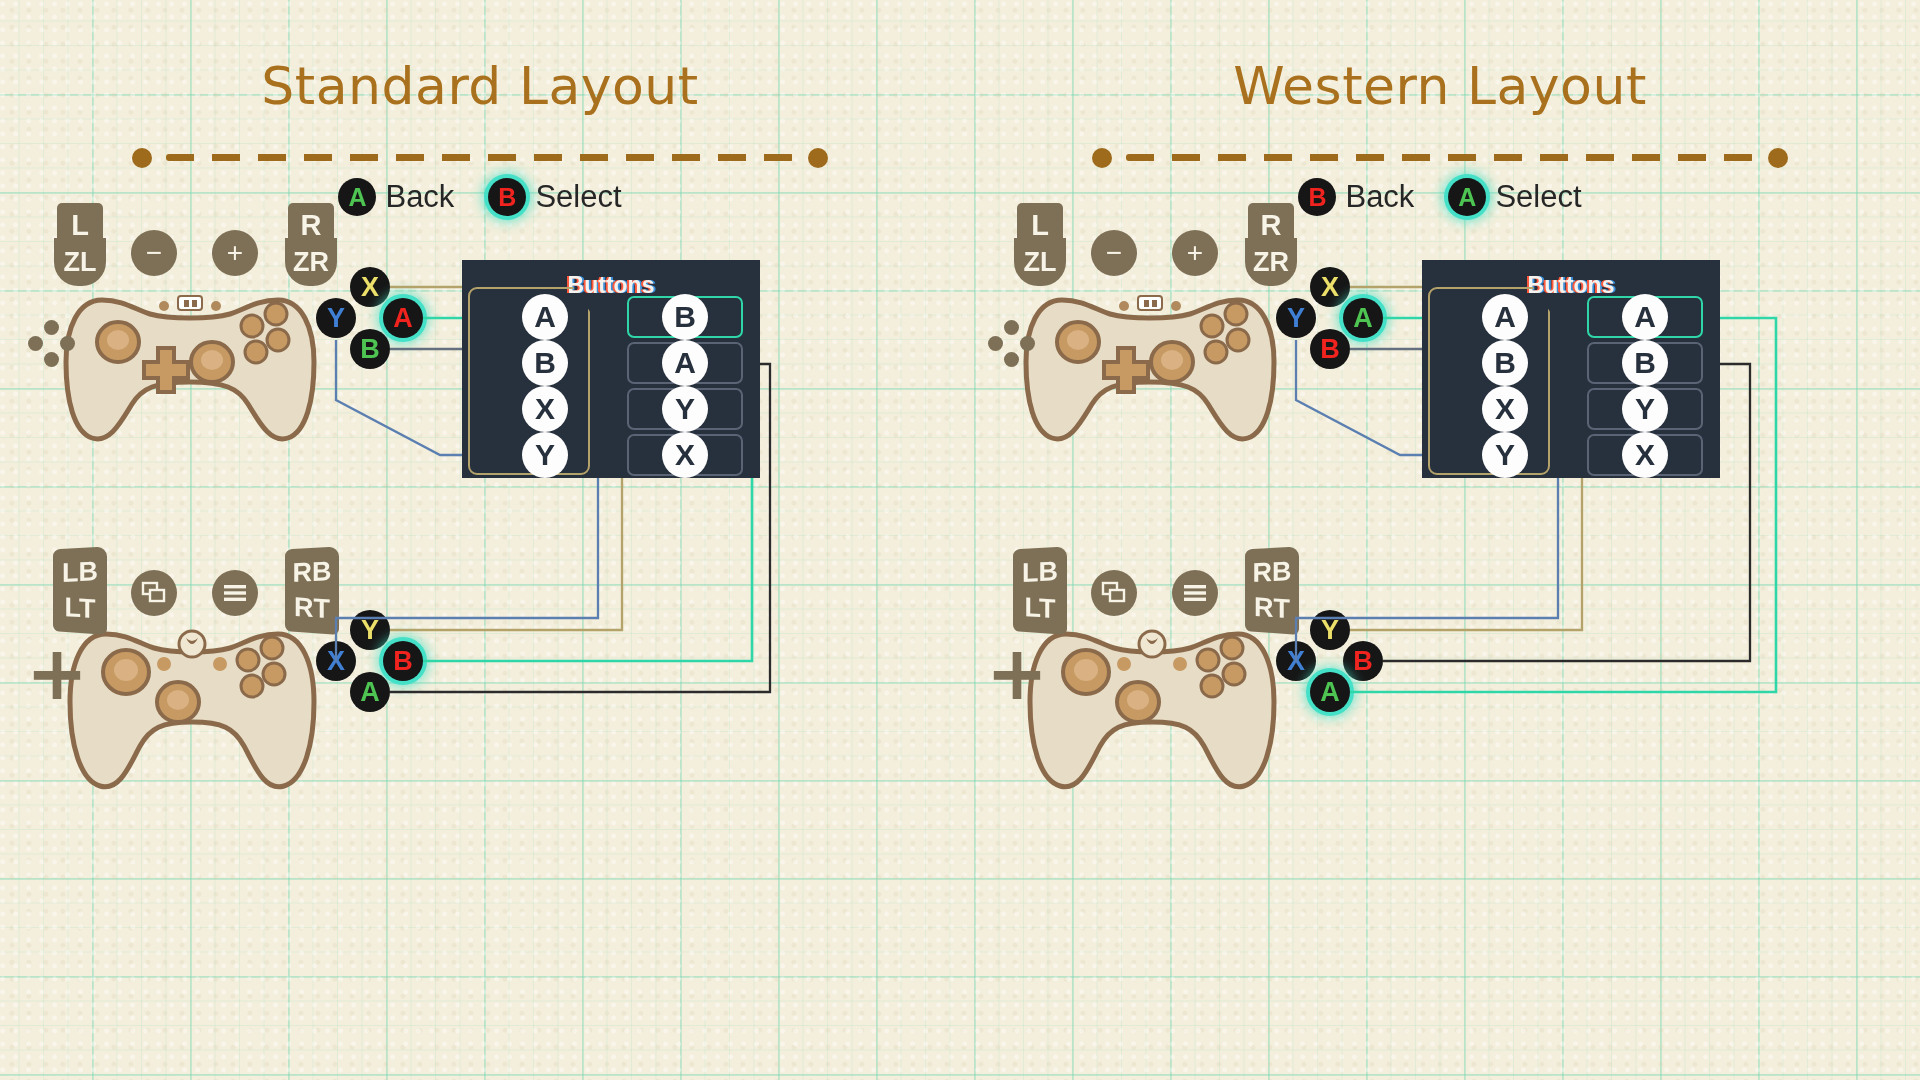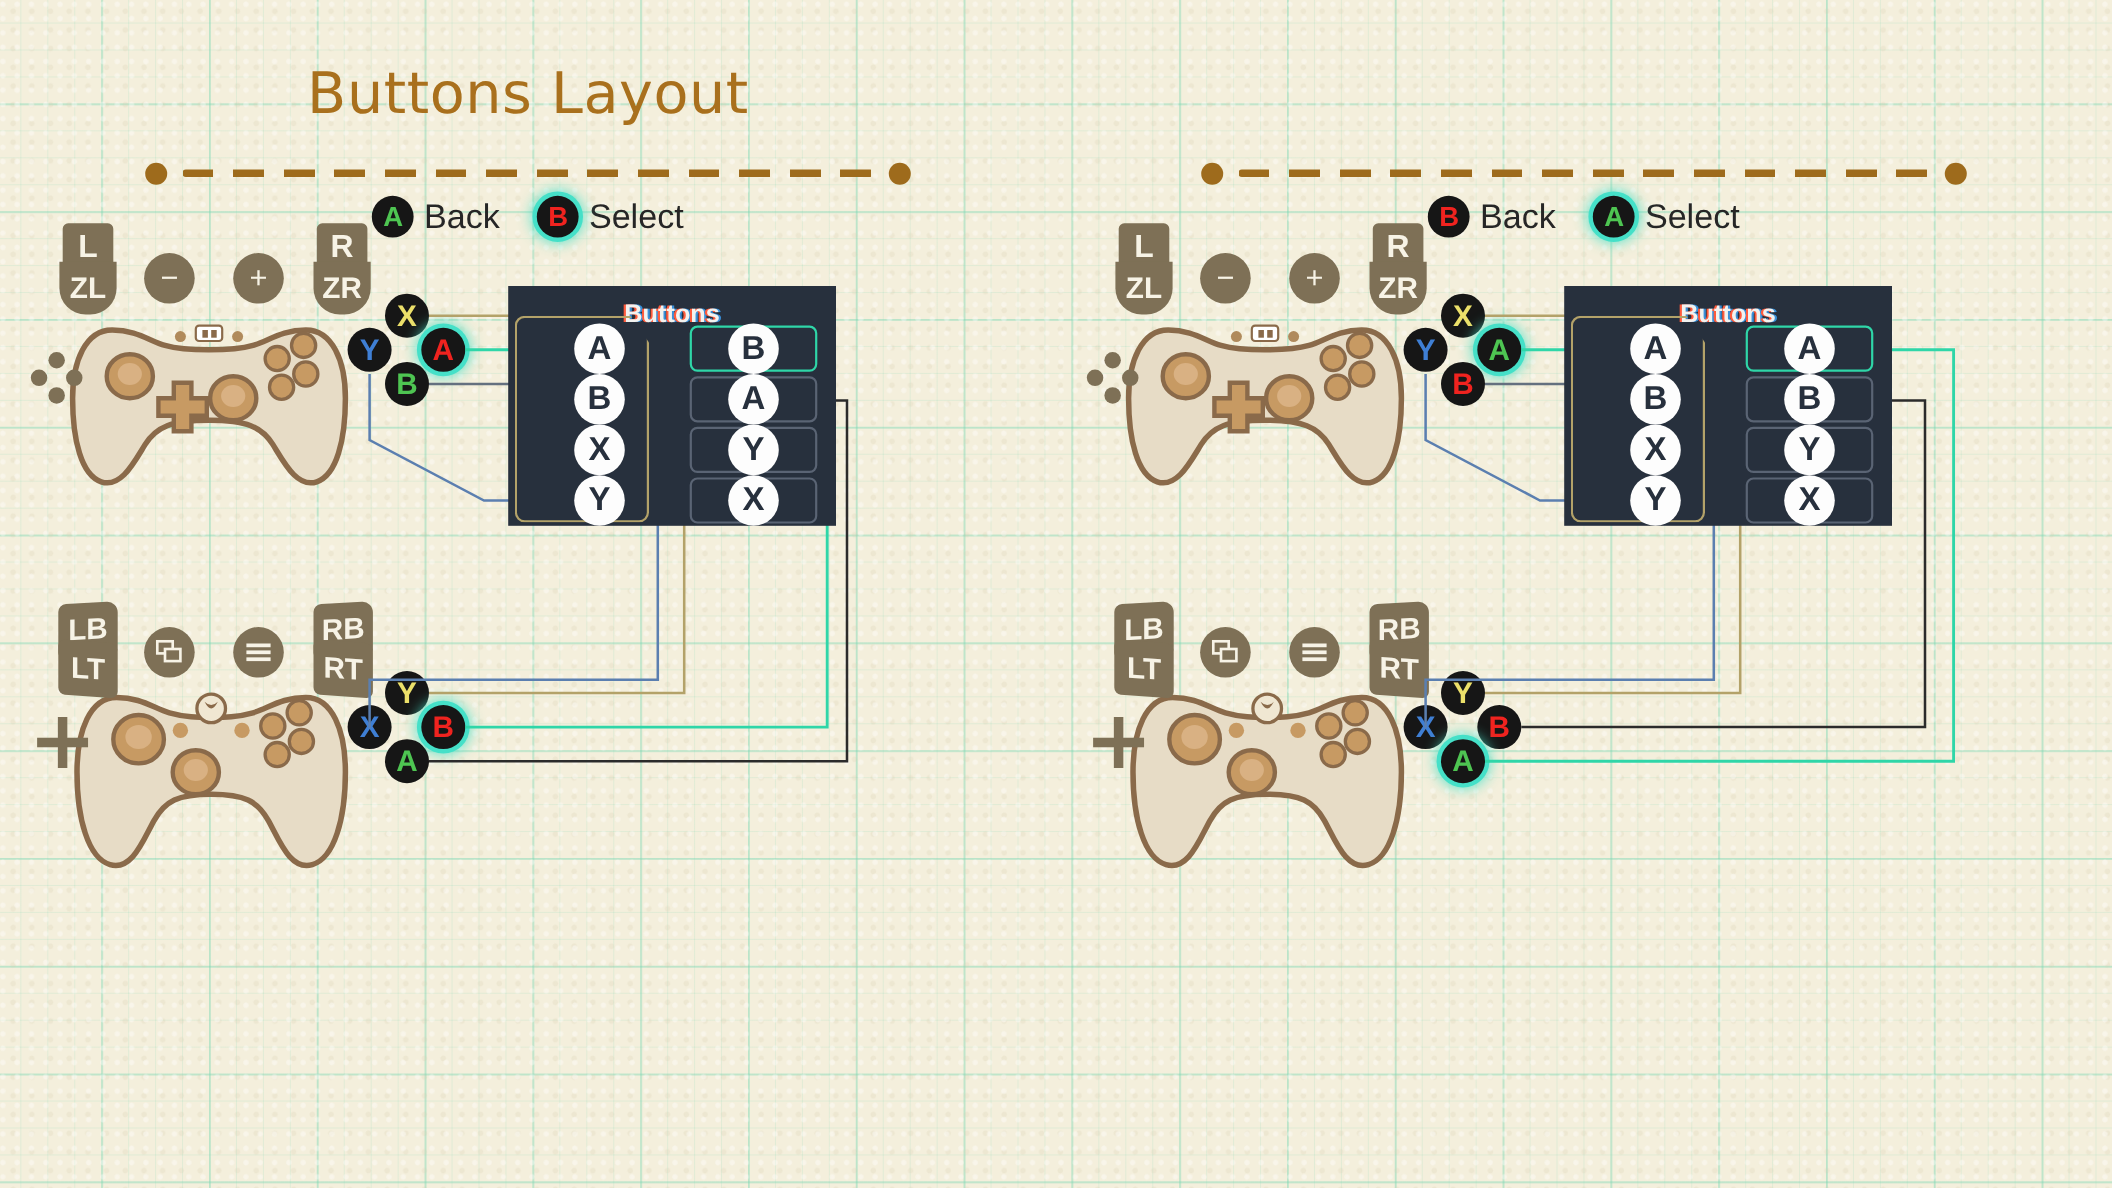--- a/index.html
+++ b/index.html
@@ -107,21 +107,21 @@
   .pad { position:absolute; }
 </style>
 </head>
 <body>
 
 <div id="grid"></div>
 <div id="paper"></div>
 
 <div class="half left">
 
-  <div class="title">Buttons Layout</div>
+  <div class="title">Standard Layout</div>
 
   <div class="divider">
     <div class="dot l"></div>
     <div class="dash"></div>
     <div class="dot r"></div>
   </div>
 
   <div class="legend">
     <div class="item">
       <div class="btn-circ c-green">A</div>
@@ -252,20 +252,21 @@
   <div class="slot" style="left:627px; top:434px;"></div>
 
   <div class="pill" style="left:662px; top:294px;">B</div>
   <div class="pill" style="left:662px; top:340px;">A</div>
   <div class="pill" style="left:662px; top:386px;">Y</div>
   <div class="pill" style="left:662px; top:432px;">X</div>
 </div>
 
 <div class="half right">
 
+  <div class="title">Western Layout</div>
 
   <div class="divider">
     <div class="dot l"></div>
     <div class="dash"></div>
     <div class="dot r"></div>
   </div>
 
   <div class="legend">
     <div class="item">
       <div class="btn-circ c-red">B</div>

